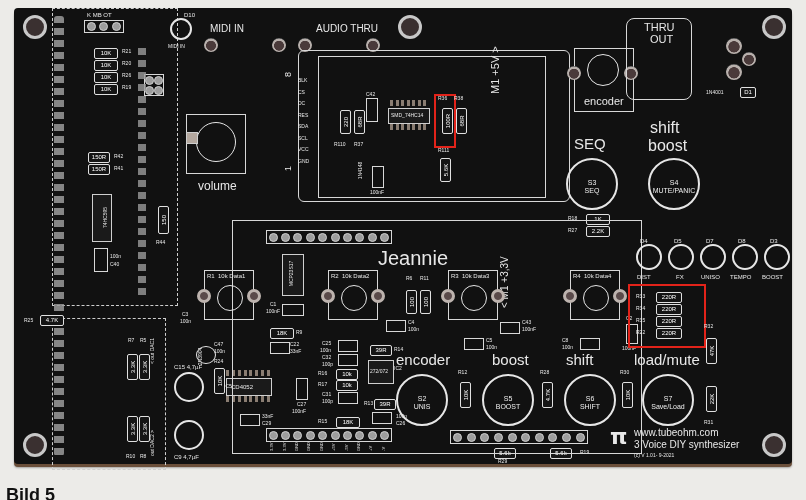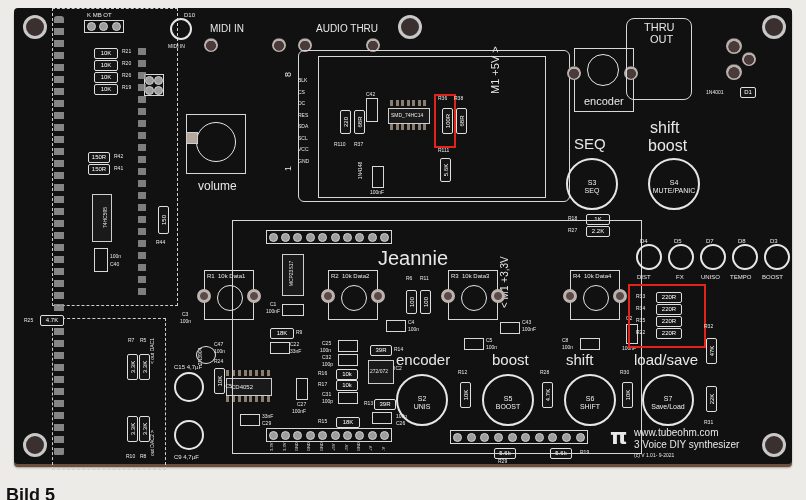--- a/index.html
+++ b/index.html
@@ -464,21 +464,21 @@
   <div class="sw-label" style="left:388px;top:387px;width:40px;"><span>S2</span><br><span>UNIS</span></div>
 
   <div class="silk" style="left:478px;top:344px;font-size:15px;">boost</div>
   <div class="btn-ring" style="left:468px;top:366px;width:52px;height:52px;"></div>
   <div class="sw-label" style="left:474px;top:387px;width:40px;"><span>S5</span><br><span>BOOST</span></div>
 
   <div class="silk" style="left:552px;top:344px;font-size:15px;">shift</div>
   <div class="btn-ring" style="left:550px;top:366px;width:52px;height:52px;"></div>
   <div class="sw-label" style="left:556px;top:387px;width:40px;"><span>S6</span><br><span>SHIFT</span></div>
 
-  <div class="silk" style="left:620px;top:344px;font-size:15px;">load/save</div>
+  <div class="silk" style="left:620px;top:344px;font-size:15px;">load/mute</div>
   <div class="btn-ring" style="left:628px;top:366px;width:52px;height:52px;"></div>
   <div class="sw-label" style="left:632px;top:387px;width:44px;"><span>S7</span><br><span>Save/Load</span></div>
 
   <div class="silk" style="left:444px;top:362px;font-size:5px;">R12</div>
   <div class="resv" style="left:446px;top:374px;height:24px;">
       <span>10K</span>
     </div>
   <div class="silk" style="left:526px;top:362px;font-size:5px;">R28</div>
   <div class="resv" style="left:528px;top:374px;height:24px;">
       <span>4.7K</span>

